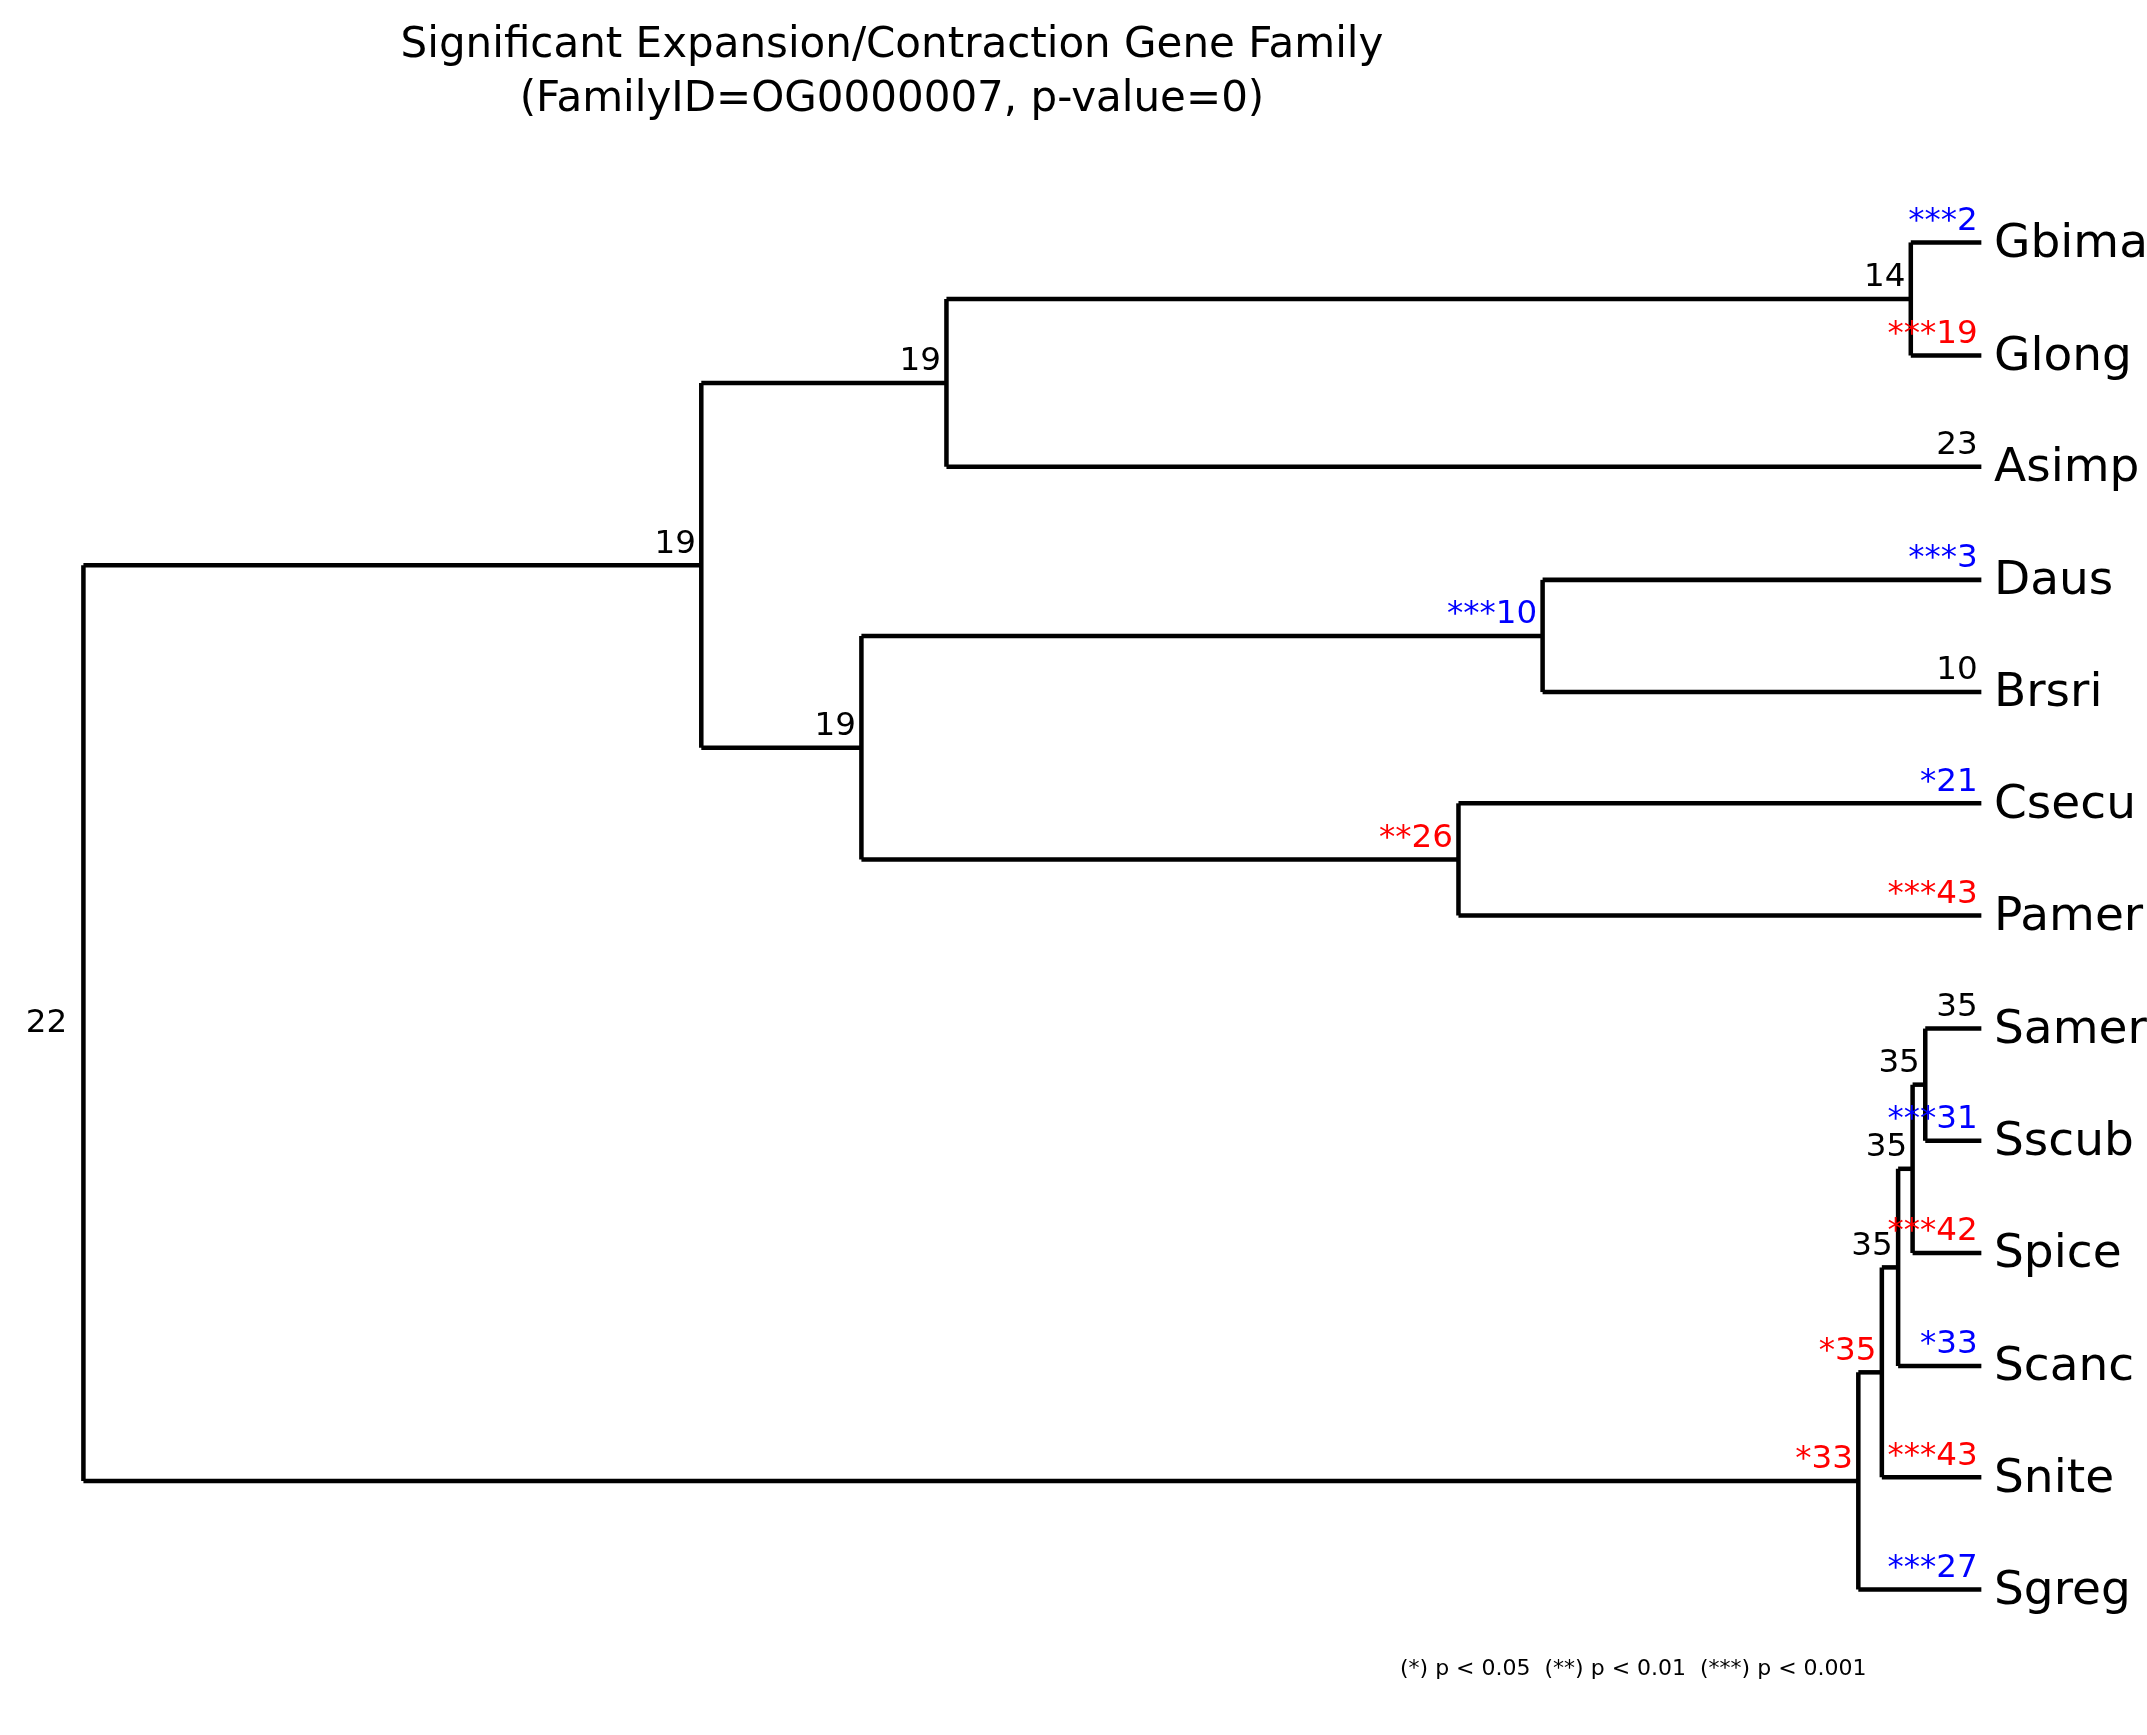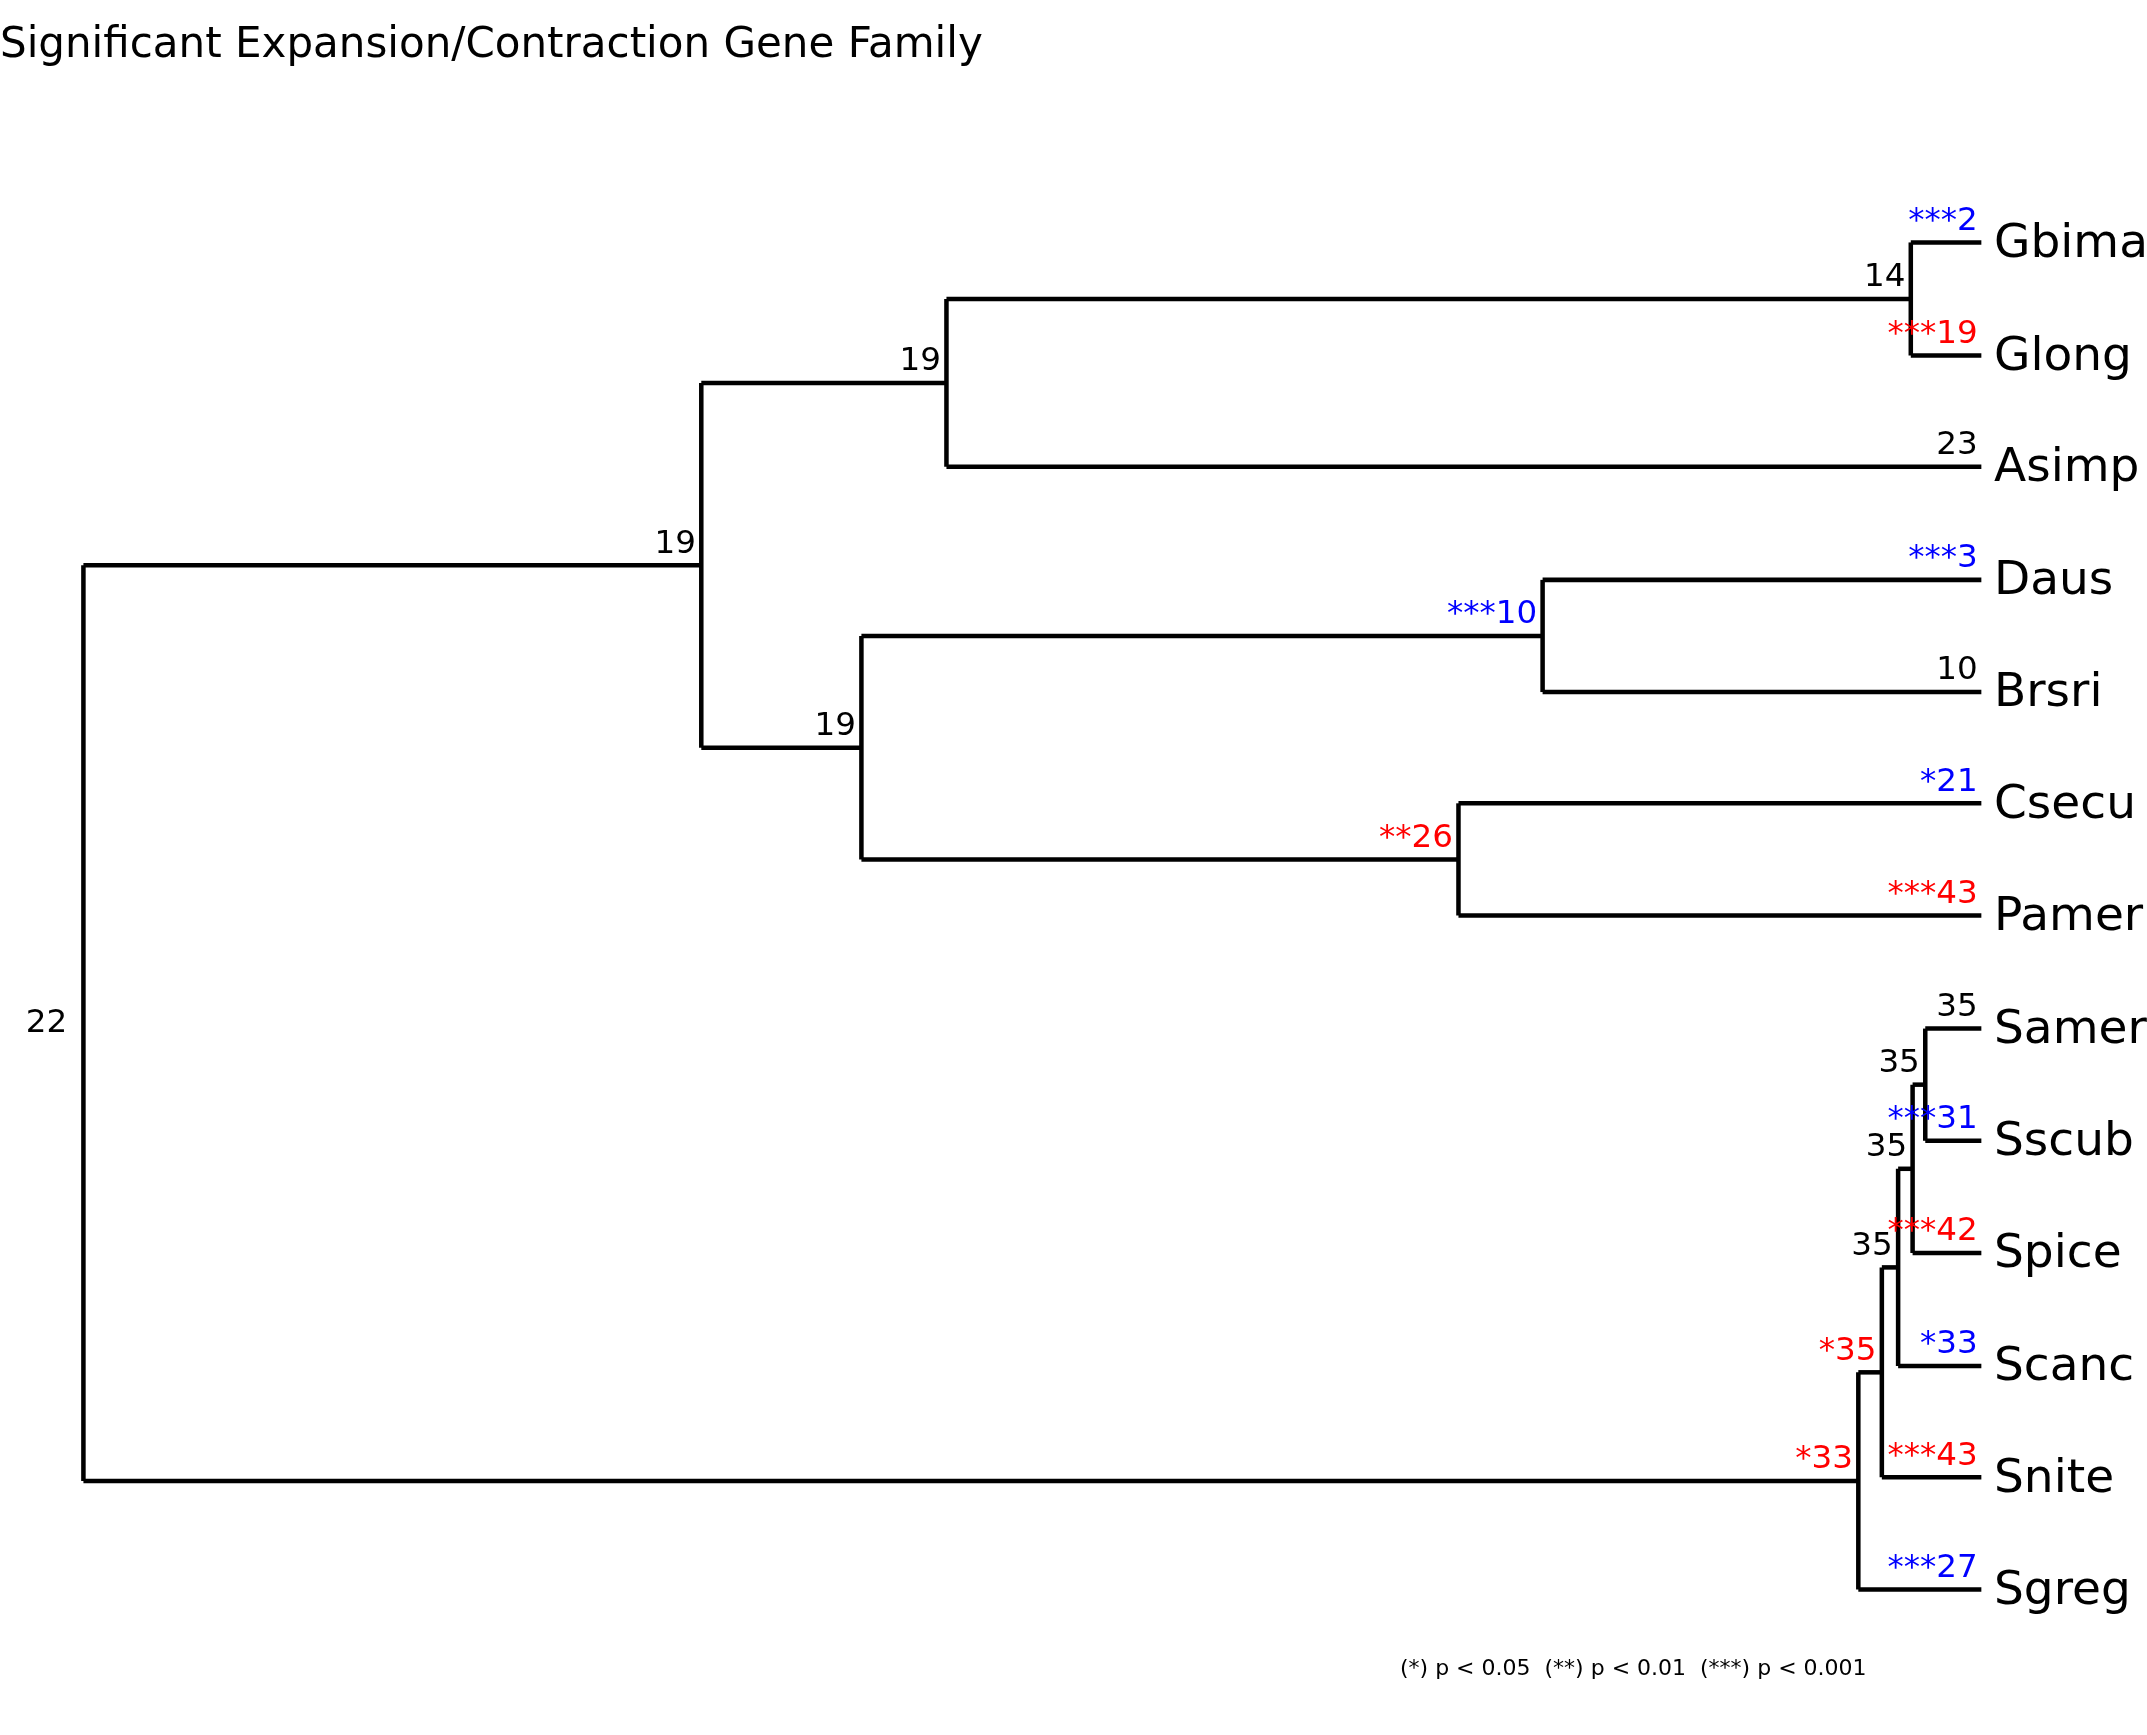--- a/index.html
+++ b/index.html
@@ -13,20 +13,21 @@
     height: 1736px;
     background: #ffffff;
     font-family: "DejaVu Sans", sans-serif;
     overflow: hidden;
   }
   .title-block {
     position: absolute;
     top: 16.3px;
     left: 0;
     width: 1784px;
+    text-align: center;
     color: #000000;
   }
   .title-line {
     font-size: 42px;
     line-height: 54px;
     color: #000000;
     font-family: "DejaVu Sans", sans-serif;
   }
   #tree-svg {
     position: absolute;
@@ -58,20 +59,21 @@
     stroke-linecap: butt;
   }
 </style>
 </head>
 <body>
 
 <div id="page">
 
   <div class="title-block">
     <div class="title-line">Significant Expansion/Contraction Gene Family</div>
+    <div class="title-line">(FamilyID=OG0000007, p-value=0)</div>
   </div>
 
   <svg id="tree-svg" width="2148" height="1736" viewBox="0 0 2374 1919">
     <g id="branch-layer">
         <line x1="92" y1="624.875" x2="92" y2="1637" class="branch"></line>
         <line x1="92" y1="624.875" x2="775" y2="624.875" class="branch"></line>
         <line x1="92" y1="1637" x2="2054" y2="1637" class="branch"></line>
         <line x1="775" y1="423.25" x2="775" y2="826.5" class="branch"></line>
         <line x1="775" y1="423.25" x2="1046" y2="423.25" class="branch"></line>
         <line x1="775" y1="826.5" x2="952" y2="826.5" class="branch"></line>

